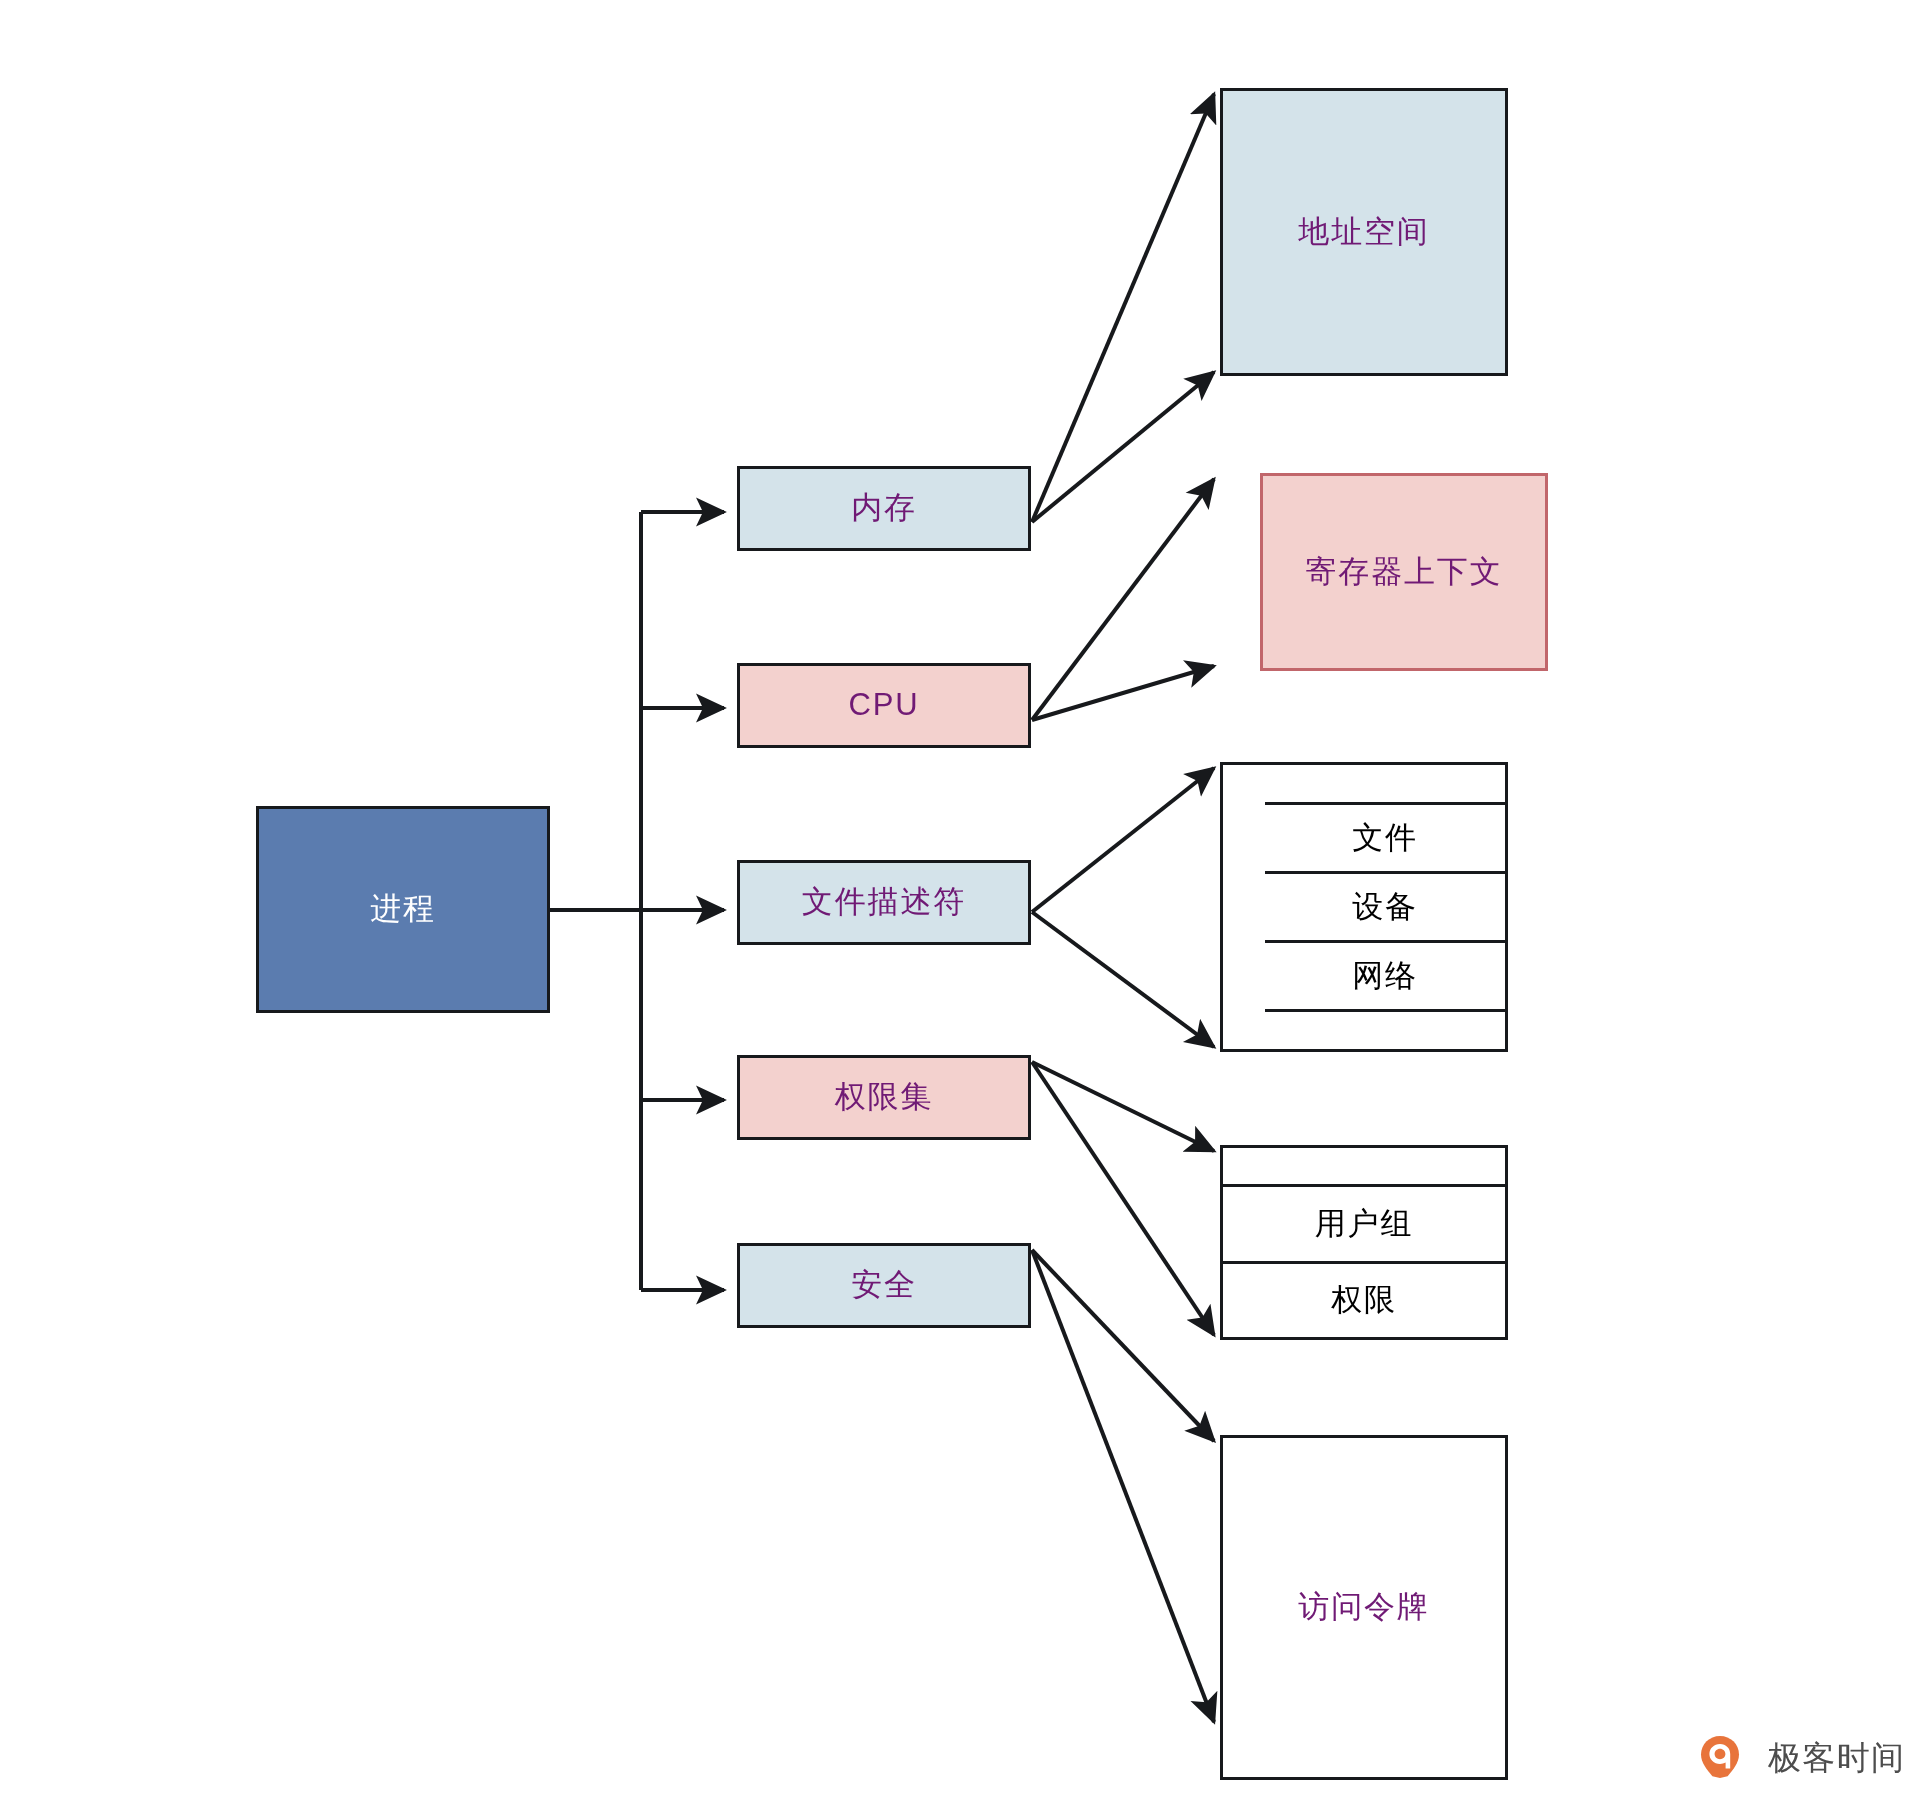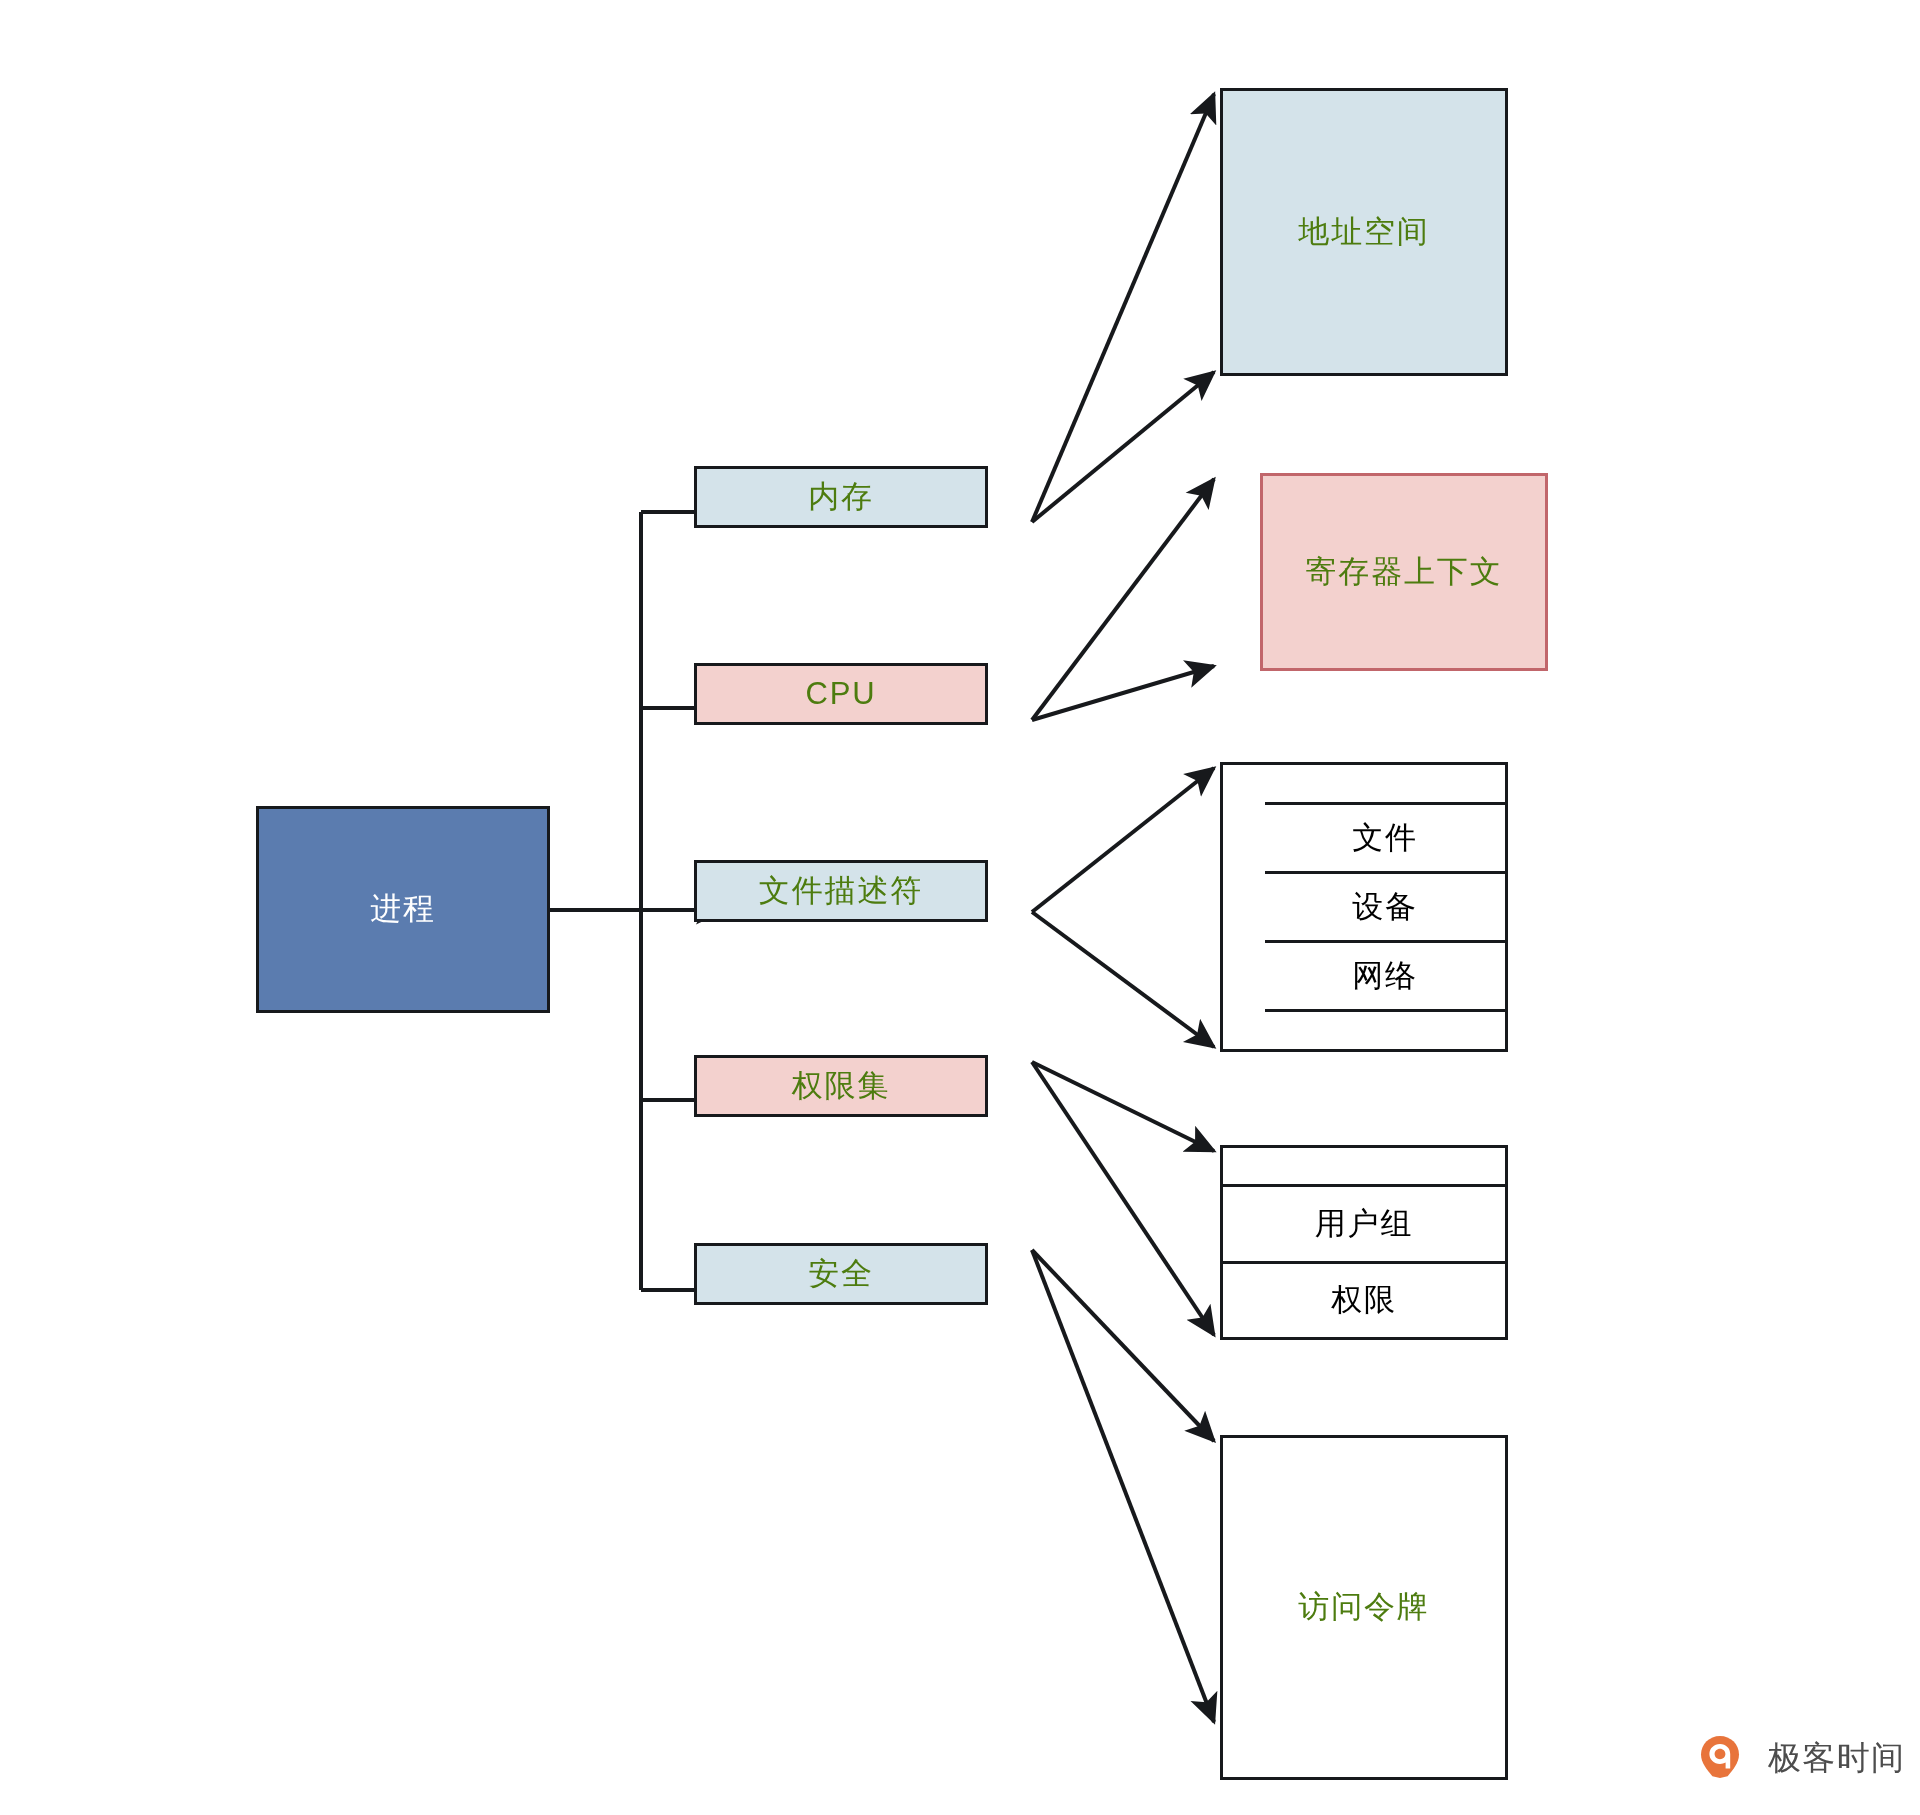--- a/index.html
+++ b/index.html
@@ -26,44 +26,44 @@
     height: 1815px;
     pointer-events: none;
   }
   .node {
     position: absolute;
     box-sizing: border-box;
     display: flex;
     align-items: center;
     justify-content: center;
     text-align: center;
-    color: #4d7c0f;
+    color: #701a75;
     letter-spacing: 0.06em;
   }
   .node-label {
     display: block;
     line-height: 1.25;
     white-space: nowrap;
   }
 
   
   .n-process {
     left: 256px;  top: 806px;
     width: 294px; height: 207px;
     background: #5B7CAF;
     border: 3px solid #17191c;
     color: #ffffff;
     font-size: 31px;
   }
 
   
   .lvl2 {
-    left: 694px;
+    left: 737px;
     width: 294px;
-    height: 62px;
+    height: 85px;
     border: 3px solid #17191c;
     font-size: 31px;
   }
   .fill-blue { background: #D4E3EA; }
   .fill-pink { background: #F3D1CE; }
 
   .n-memory  { top: 466px; }
   .n-cpu     { top: 663px; }
   .n-fd      { top: 860px; }
   .n-perm    { top: 1055px; }

